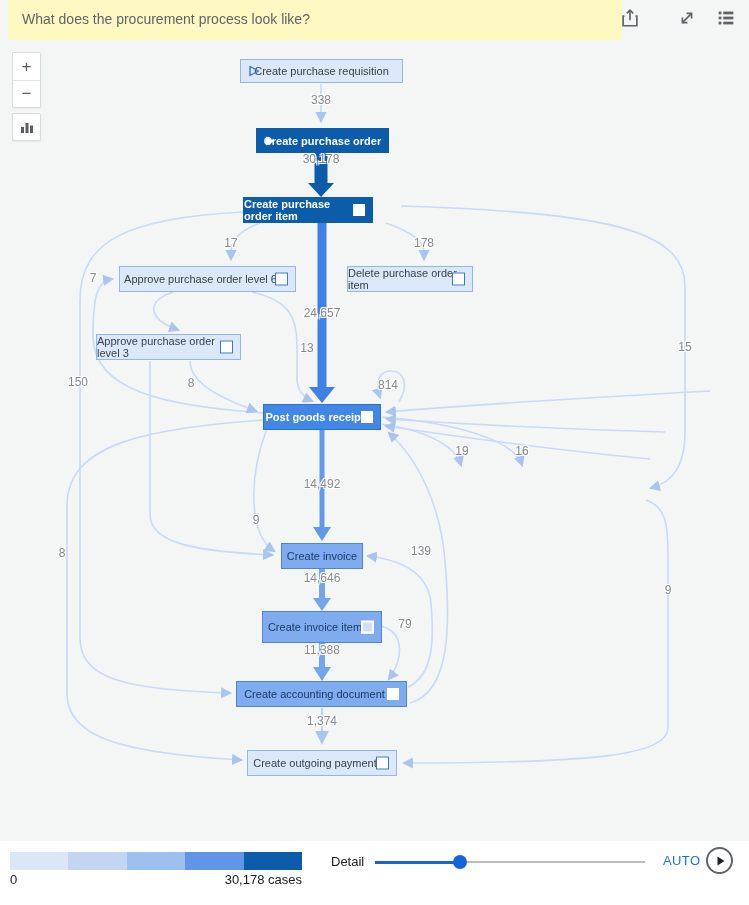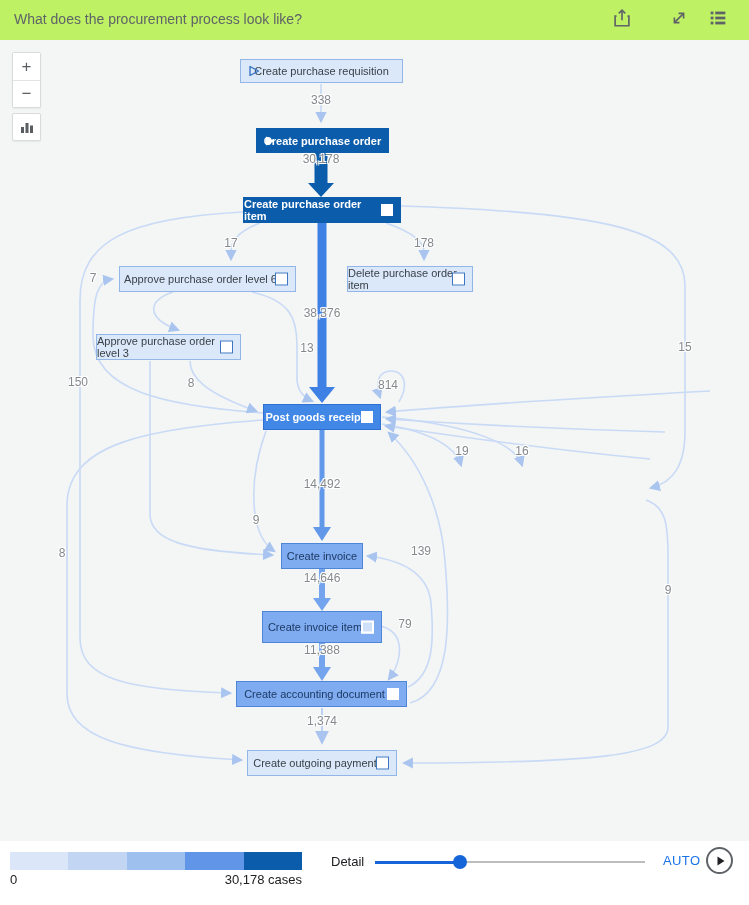--- a/index.html
+++ b/index.html
@@ -1,20 +1,20 @@
 <!DOCTYPE html>
 <html><head>
 <meta charset="utf-8">
 <style>
   * { margin:0; padding:0; box-sizing:border-box; }
   html,body { width:749px; height:905px; }
   body { font-family:"Liberation Sans", sans-serif; background:#f4f5f5; position:relative; overflow:hidden; }
 
   
-  .header { position:absolute; left:0; top:0; width:749px; height:40px; background:#bef264; z-index:30; }
+  .header { position:absolute; left:8px; top:0; width:614px; height:40px; background:#fef9c3; z-index:30; }
   .header-title { position:absolute; left:14px; top:11px; font-size:14px; color:#5f6368; }
   .hicon { position:absolute; top:7px; width:22px; height:22px; cursor:pointer; color:#5f6368; }
 
   
   .zoomgroup { position:absolute; left:12px; top:52px; width:29px; background:#fff; border:1px solid #d9dadb;
                border-radius:2px; box-shadow:0 1px 2px rgba(0,0,0,.06); z-index:25; }
   .zbtn { width:100%; height:27px; background:#fff; border:none; font-size:17px; color:#5a5d61; cursor:pointer;
           display:flex; align-items:center; justify-content:center; }
   .zbtn + .zbtn { border-top:1px solid #e2e3e4; }
   .chartbtn { position:absolute; left:12px; top:113px; width:29px; height:28px; background:#fff;
@@ -112,21 +112,21 @@
         <polygon points="2,1.5 10.5,6 2,10.5" fill="none" stroke="#3d77c2" stroke-width="1.4" stroke-linejoin="round"></polygon>
       </svg>
     <span>Create purchase requisition</span>
   </div>
   <div class="node dark" style="left:256px;top:128px;width:133px;height:25px">
     <svg class="playicon" viewBox="0 0 12 12">
         <polygon points="2,1.5 10.5,6 2,10.5" fill="#fff"></polygon>
       </svg>
     <span>Create purchase order</span>
   </div>
-  <div class="node dark" style="left:243px;top:197px;width:158px;height:26px">
+  <div class="node dark" style="left:243px;top:197px;width:130px;height:26px">
     <span style="margin-right:14px">Create purchase order item</span>
     <span class="cb solid"></span>
   </div>
   <div class="node light" style="left:119px;top:266px;width:177px;height:26px">
     <span style="margin-right:14px">Approve purchase order level 6</span>
     <span class="cb outline"></span>
   </div>
   <div class="node light" style="left:347px;top:266px;width:126px;height:26px">
     <span style="margin-right:14px">Delete purchase order item</span>
     <span class="cb outline"></span>
@@ -153,21 +153,21 @@
   <div class="node light" style="left:247px;top:750px;width:150px;height:26px">
     <span style="margin-right:14px">Create outgoing payment</span>
     <span class="cb outline"></span>
   </div>
 
   <span class="elabel" style="left:321px;top:100px">338</span>
   <span class="elabel" style="left:321px;top:159px">30,178</span>
   <span class="elabel" style="left:231px;top:243px">17</span>
   <span class="elabel" style="left:424px;top:243px">178</span>
   <span class="elabel" style="left:93px;top:278px">7</span>
-  <span class="elabel" style="left:322px;top:313px">38,376</span>
+  <span class="elabel" style="left:322px;top:313px">24,657</span>
   <span class="elabel" style="left:307px;top:348px">13</span>
   <span class="elabel" style="left:191px;top:383px">8</span>
   <span class="elabel" style="left:78px;top:382px">150</span>
   <span class="elabel" style="left:388px;top:385px">814</span>
   <span class="elabel" style="left:685px;top:347px">15</span>
   <span class="elabel" style="left:462px;top:451px">19</span>
   <span class="elabel" style="left:522px;top:451px">16</span>
   <span class="elabel" style="left:322px;top:484px">14,492</span>
   <span class="elabel" style="left:256px;top:520px">9</span>
   <span class="elabel" style="left:62px;top:553px">8</span>

